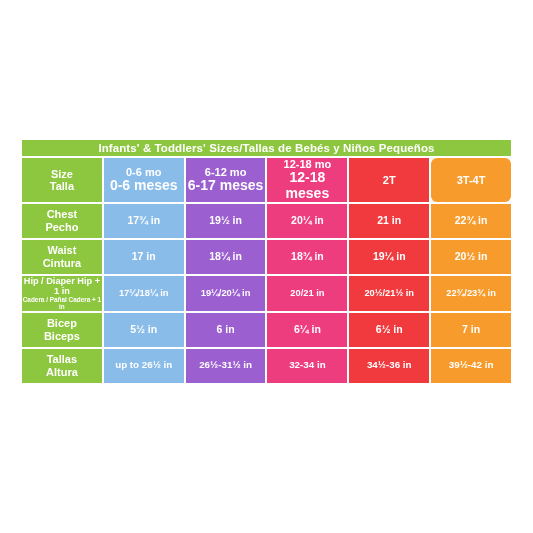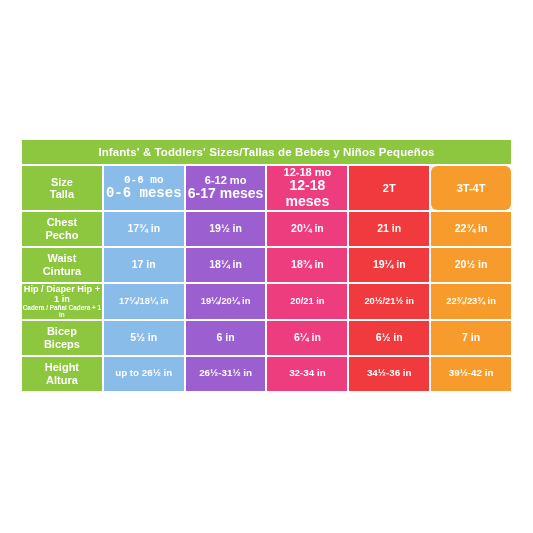--- a/index.html
+++ b/index.html
@@ -33,21 +33,21 @@
     text-align: center;
     vertical-align: middle;
     color: #ffffff;
     font-weight: bold;
     line-height: 1.12;
   }
 
   
   .title-cell {
     background: #8DC63F;
-    height: 24px;
+    height: 16px;
     font-size: 11.5px;
     letter-spacing: 0.1px;
   }
 
   
   .c-label  { background: #8DC63F; }
   .c-blue   { background: #89BCE8; }
   .c-purple { background: #9B5FD0; }
   .c-pink   { background: #EE3D7F; }
   .c-red    { background: #F03A3E; }
@@ -99,21 +99,21 @@
 
       <tr>
         <td class="title-cell" colspan="6">Infants' &amp; Toddlers' Sizes/Tallas de Bebés y Niños Pequeños</td>
       </tr>
 
       <tr class="head-row">
         <td class="c-label" style="width: 115px;">
           <span class="lbl-en">Size</span>
           <span class="lbl-es">Talla</span>
         </td>
-        <td class="c-blue" style="width: 73px; font-family: Liberation Mono, monospace;">
+        <td class="c-blue" style="width: 73px;">
           <span>0-6 mo</span>
           <span class="sub">0-6 meses</span>
         </td>
         <td class="c-purple" style="width: 73px;">
           <span>6-12 mo</span>
           <span class="sub">6-17 meses</span>
         </td>
         <td class="c-pink" style="width: 73px;">
           <span>12-18 mo</span>
           <span class="sub">12-18 meses</span>
@@ -169,21 +169,21 @@
         </td>
         <td class="val c-blue">5½ in</td>
         <td class="val c-purple">6 in</td>
         <td class="val c-pink">6¼  in</td>
         <td class="val c-red">6½ in</td>
         <td class="val c-orange">7 in</td>
       </tr>
 
       <tr class="data-row row-height">
         <td class="c-label">
-          <span class="lbl-en">Height</span>
+          <span class="lbl-en">Tallas</span>
           <span class="lbl-es">Altura</span>
         </td>
         <td class="val c-blue">up to 26½ in</td>
         <td class="val c-purple">26½-31½ in</td>
         <td class="val c-pink">32-34 in</td>
         <td class="val c-red">34½-36 in</td>
         <td class="val c-orange">39½-42 in</td>
       </tr>
 
     </tbody>

